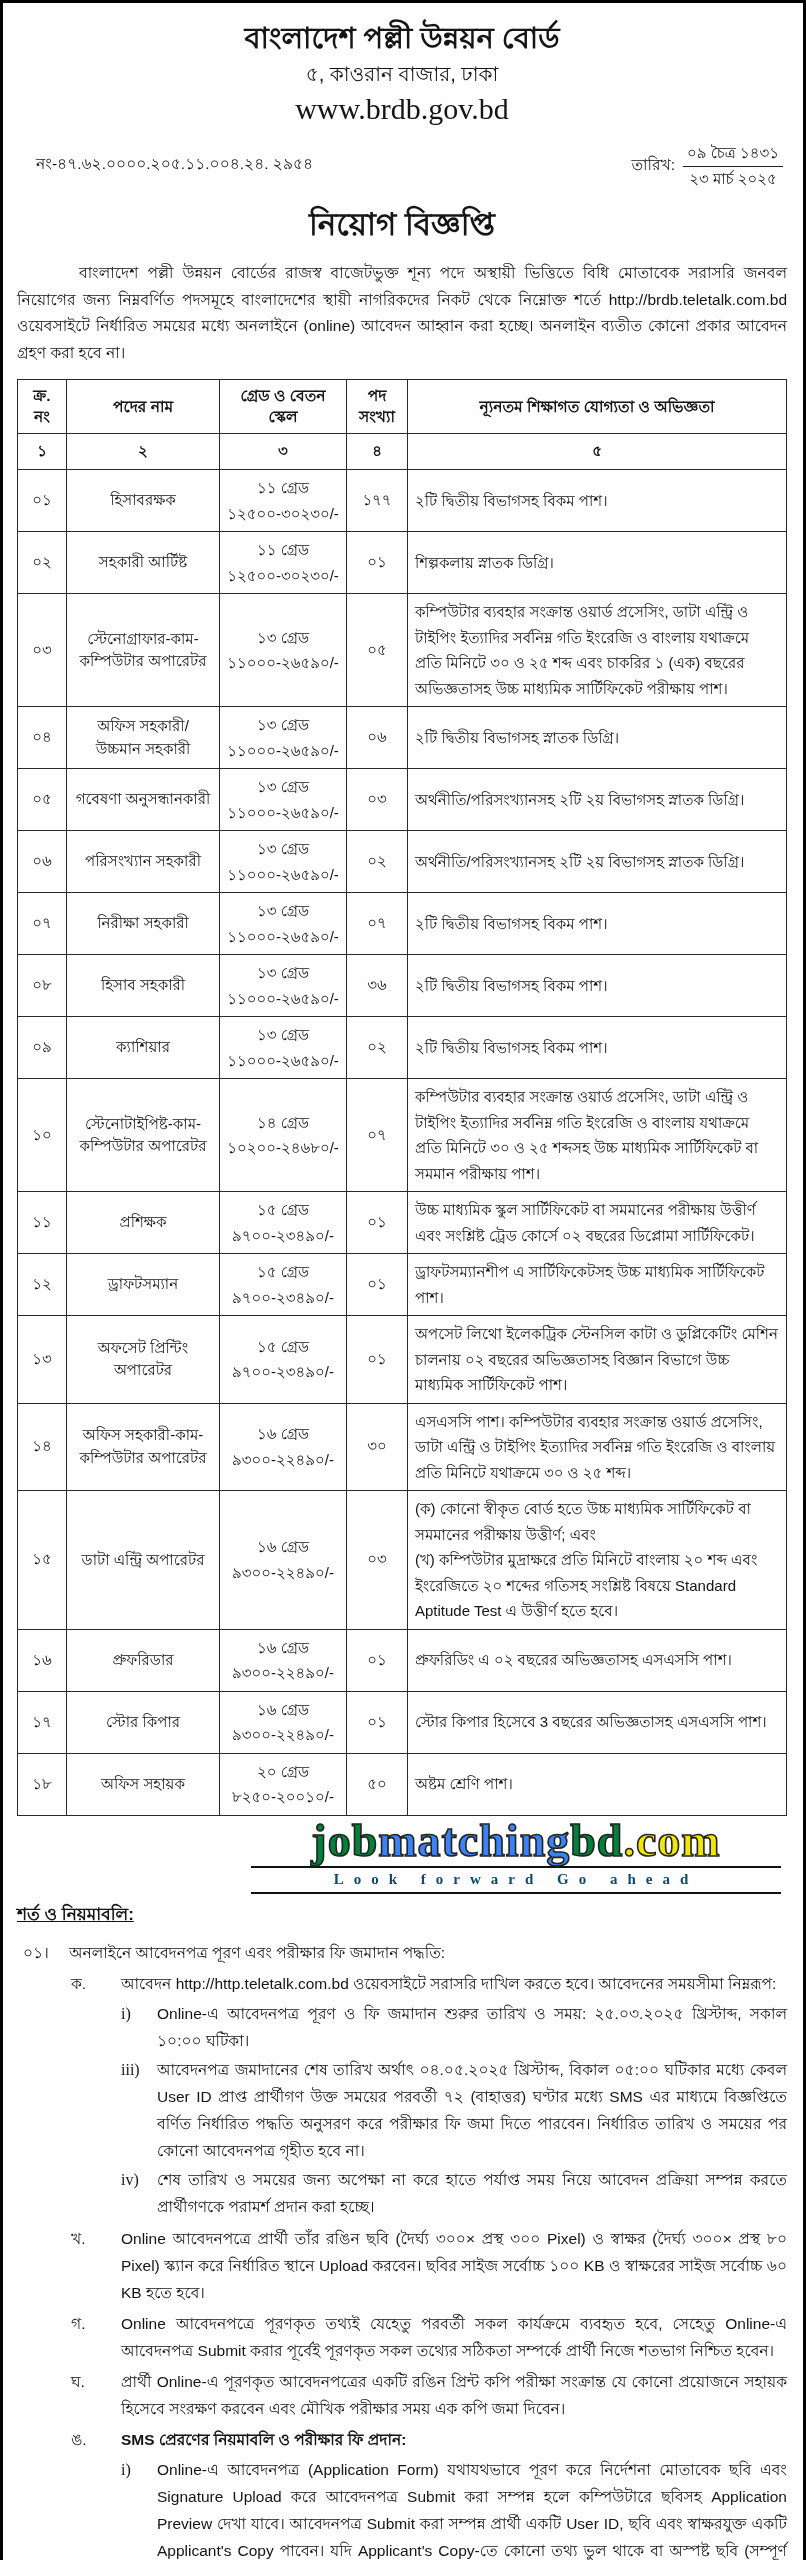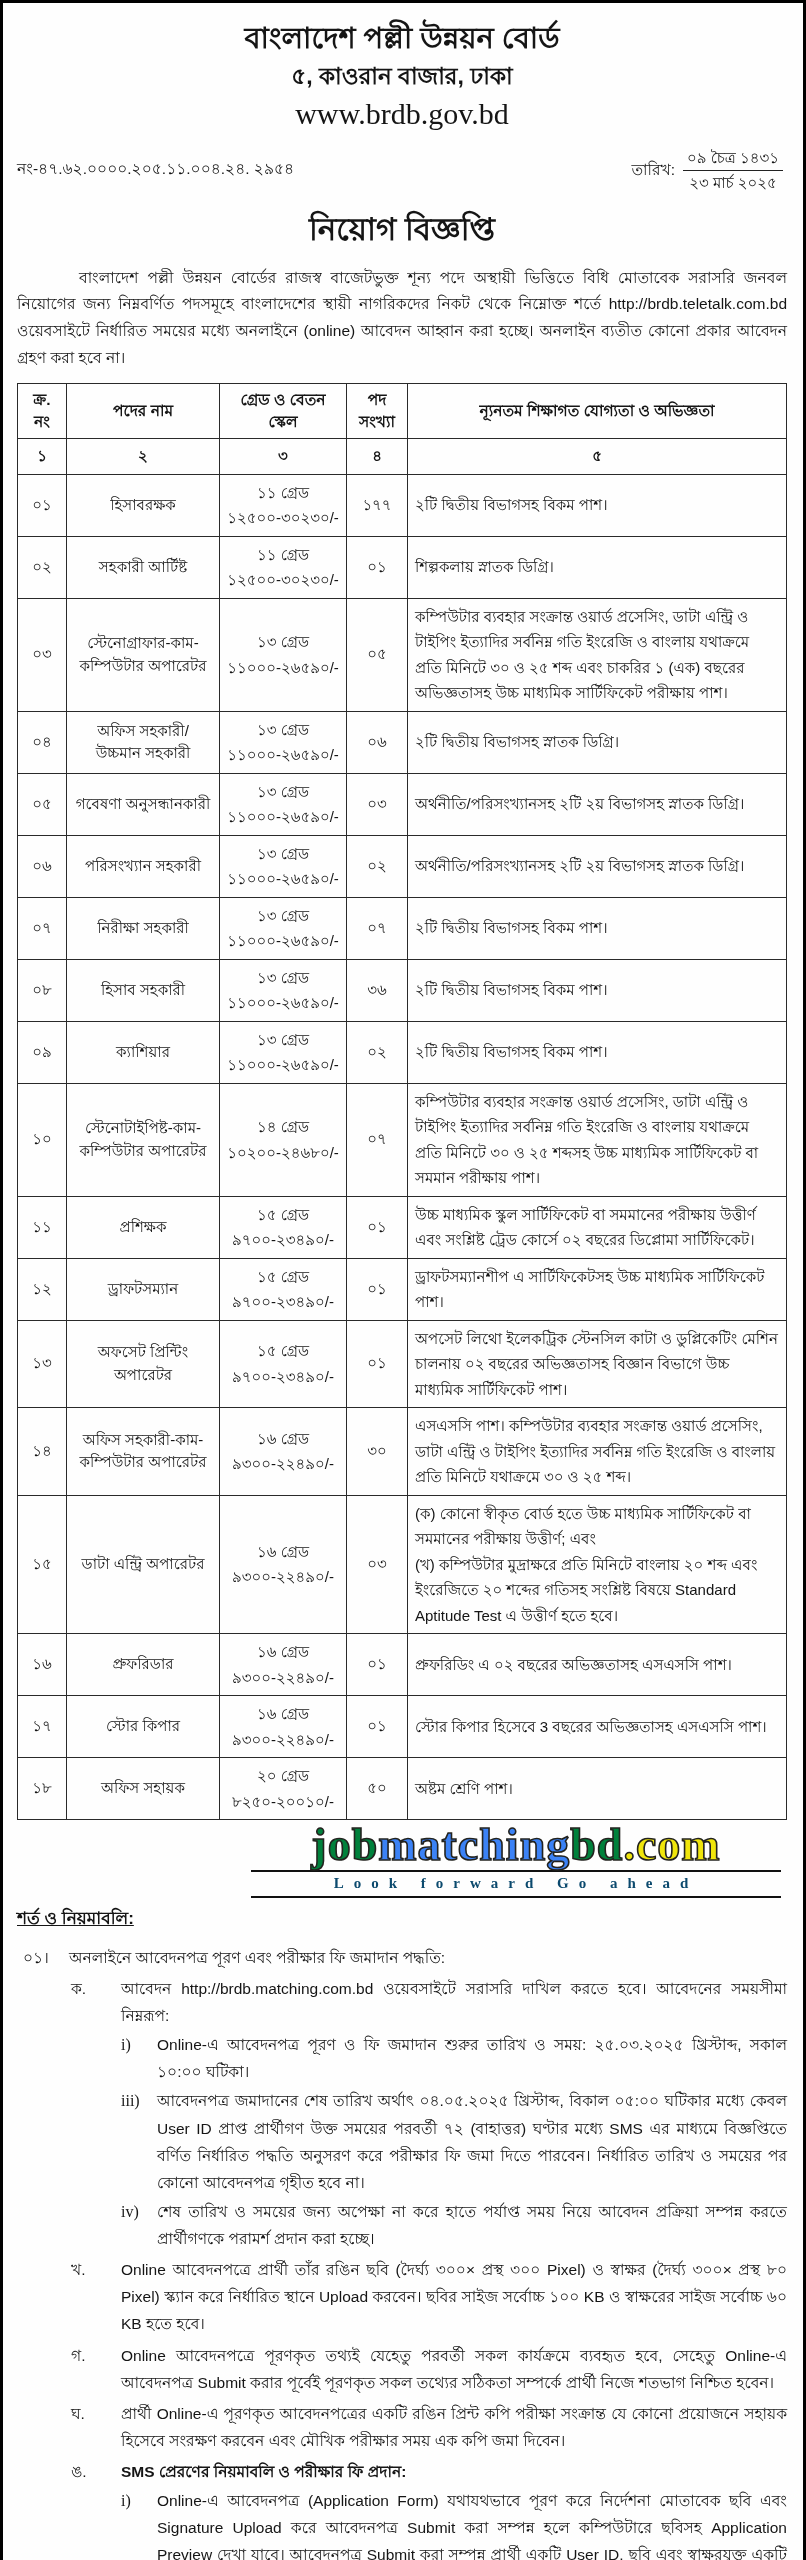--- a/index.html
+++ b/index.html
@@ -4,24 +4,24 @@
 <style>
   html,body{margin:0;padding:0;background:#888;}
   .page{
     width:806px;min-height:2560px;box-sizing:border-box;background:#fefefe;
     border:3px solid #000;margin:0 auto;padding:10px 16px 20px 14px;
     font-family:"Liberation Sans","DejaVu Sans",sans-serif;color:#151515;
   }
   
   .hdr{text-align:center;margin-top:4px;}
   .org-name{font-size:29px;font-weight:bold;line-height:1.45;}
-  .org-addr{font-size:23px;font-weight:bold;line-height:1.5;}
+  .org-addr{font-size:20px;font-weight:normal;line-height:1.5;}
   .org-web{font-size:30px;font-family:"Liberation Serif","DejaVu Serif",serif;line-height:1.3;}
   
-  .ref-row{display:flex;justify-content:space-between;align-items:flex-start;margin-top:14px;font-size:15.5px;}
+  .ref-row{display:flex;justify-content:space-between;align-items:flex-start;margin-top:14px;font-size:15.5px;margin-left:19px;}
   .memo{padding-top:10px;}
   .date-wrap{display:flex;align-items:center;gap:8px;padding-right:4px;}
   .date-stack{text-align:center;font-size:15px;line-height:1.5;}
   .date-top{display:block;padding:0 4px 1px 4px;}
   .date-bottom{display:block;border-top:1.5px solid #222;padding:1px 4px 0 4px;}
   
   .notice-title{text-align:center;font-size:31px;font-weight:bold;margin:10px 0 8px 0;}
   .intro{font-size:15.5px;line-height:1.72;text-align:justify;margin:2px 0 12px 0;text-indent:62px;}
   
   table.posts{width:100%;border-collapse:collapse;font-size:15px;}
@@ -346,21 +346,21 @@
     <h2 class="terms-heading">শর্ত ও নিয়মাবলি:</h2>
 
     <div class="term-item">
       <div class="t-no">০১।</div>
       <div class="t-body">
         <div class="t-title">অনলাইনে আবেদনপত্র পূরণ এবং পরীক্ষার ফি জমাদান পদ্ধতি:</div>
 
         <div class="sub">
           <div class="s-label">ক.</div>
           <div class="s-body">
-            <div>আবেদন http://brdb.matching.com.bd ওয়েবসাইটে সরাসরি দাখিল করতে হবে। আবেদনের সময়সীমা নিম্নরূপ:</div>
+            <div>আবেদন http://http.teletalk.com.bd ওয়েবসাইটে সরাসরি দাখিল করতে হবে। আবেদনের সময়সীমা নিম্নরূপ:</div>
             <div class="pt">
               <div class="pt-label">i)</div>
               <div class="pt-body">Online-এ আবেদনপত্র পূরণ ও ফি জমাদান শুরুর তারিখ ও সময়: ২৫.০৩.২০২৫ খ্রিস্টাব্দ, সকাল ১০:০০ ঘটিকা।</div>
             </div>
             <div class="pt">
               <div class="pt-label">iii)</div>
               <div class="pt-body">আবেদনপত্র জমাদানের শেষ তারিখ অর্থাৎ ০৪.০৫.২০২৫ খ্রিস্টাব্দ, বিকাল ০৫:০০ ঘটিকার মধ্যে কেবল User ID প্রাপ্ত প্রার্থীগণ উক্ত সময়ের পরবর্তী ৭২ (বাহাত্তর) ঘণ্টার মধ্যে SMS এর মাধ্যমে বিজ্ঞপ্তিতে বর্ণিত নির্ধারিত পদ্ধতি অনুসরণ করে পরীক্ষার ফি জমা দিতে পারবেন। নির্ধারিত তারিখ ও সময়ের পর কোনো আবেদনপত্র গৃহীত হবে না।</div>
             </div>
             <div class="pt">
               <div class="pt-label">iv)</div>

